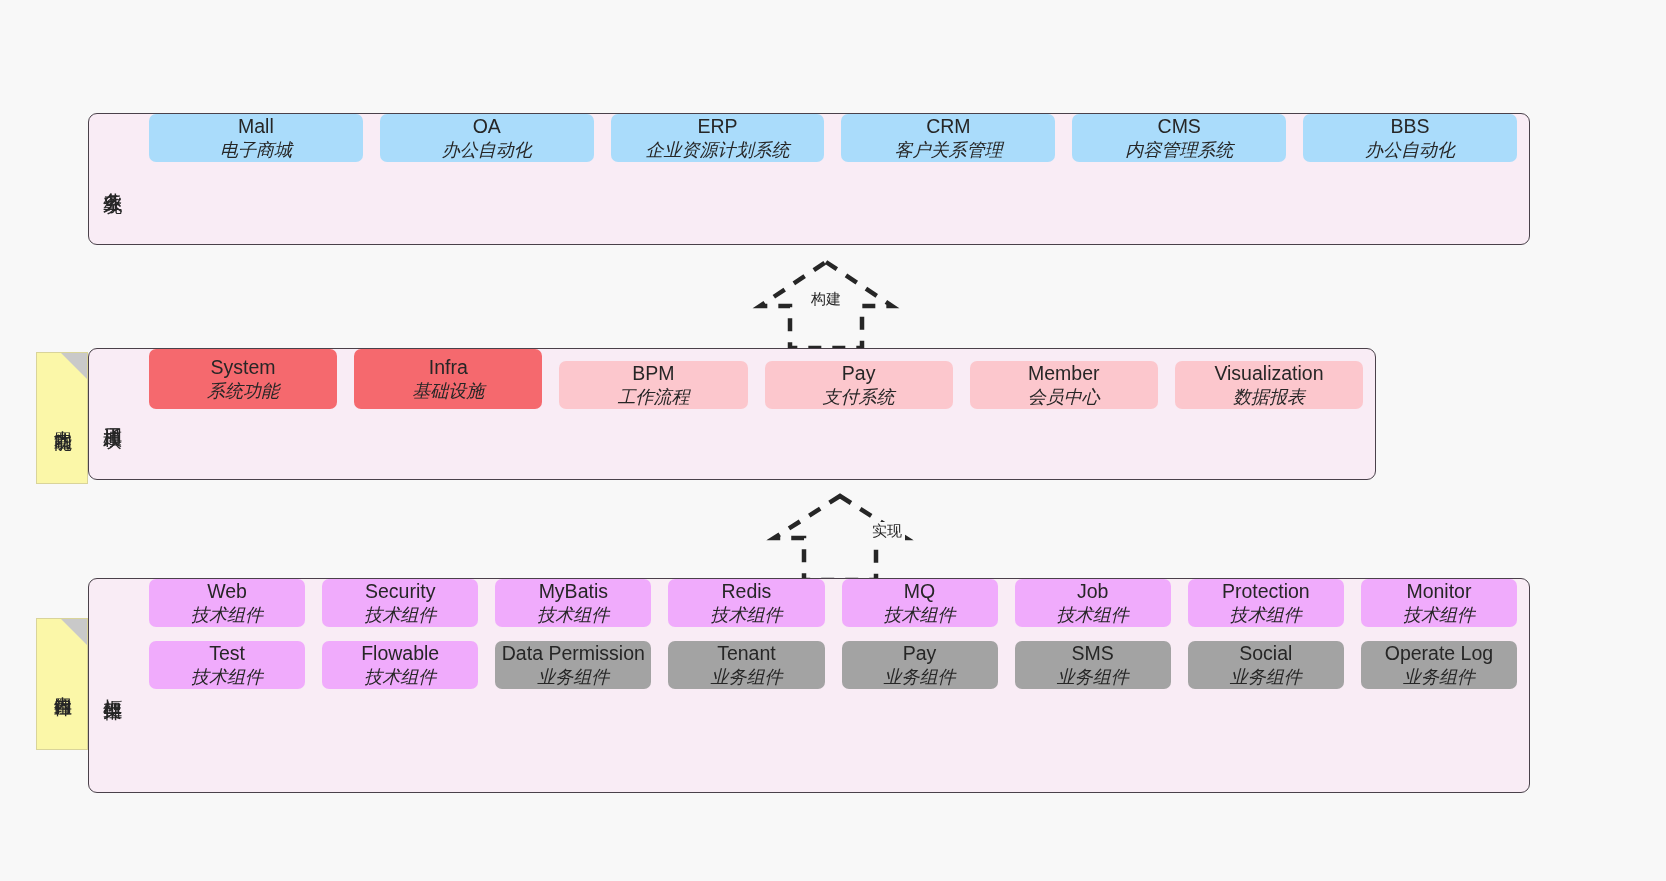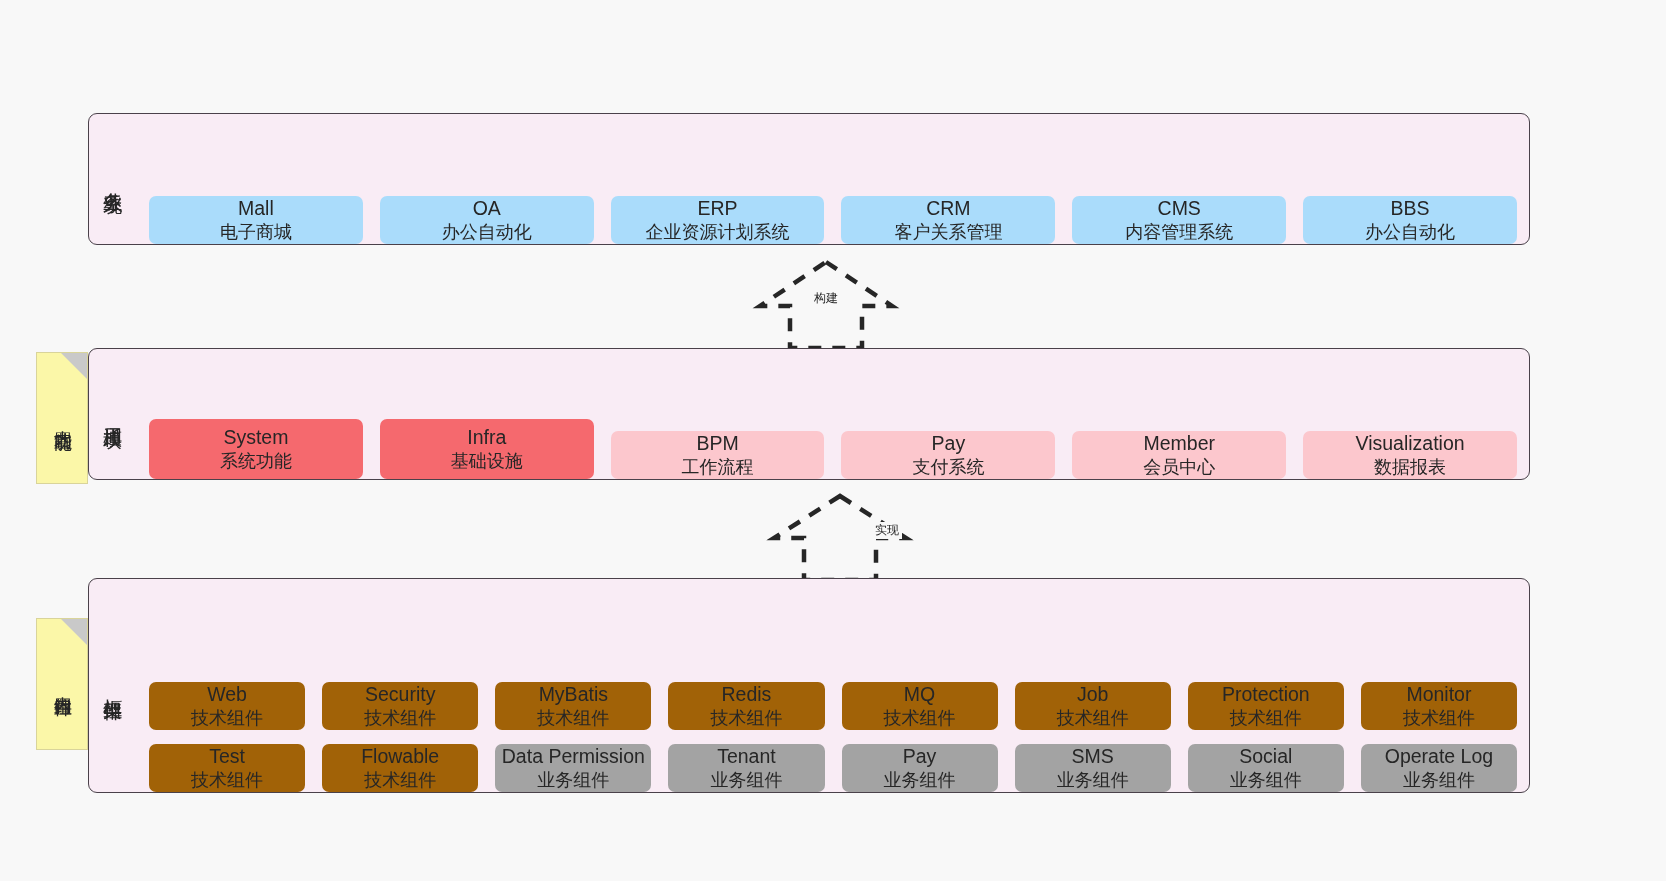--- a/index.html
+++ b/index.html
@@ -40,21 +40,21 @@
     line-height: 1.12;
     writing-mode: vertical-rl;
     text-orientation: upright;
     white-space: nowrap;
   }
 
   .layer-body {
     flex: 1 1 auto;
     display: flex;
     flex-direction: column;
-    justify-content: flex-end;
+    justify-content: flex-start;
     gap: 14px;
     padding: 0 12px;
   }
 
   .row {
     display: flex;
     gap: 17px;
     justify-content: space-between;
   }
 
@@ -65,26 +65,26 @@
     display: flex;
     flex-direction: column;
     align-items: center;
     justify-content: center;
     text-align: center;
     line-height: 1.28;
     color: #262626;
   }
 
   .node .name { font-size: 19.5px; }
-  .node .sub  { font-size: 18px; }
+  .node .sub  { font-size: 18px; font-style: italic; }
 
   .node.blue        { background: #aadcfb; }
   .node.red         { background: #f5696e; }
   .node.pink        { background: #fcc7cd; margin-top: 12px; }
-  .node.green       { background: #a16207; }
+  .node.green       { background: #f0abfc; }
   .node.green-light { background: #a3a3a3; }
 
   
   .note {
     position: absolute;
     background: #fbf7a8;
     border: 1px solid #d9d49a;
     display: flex;
     align-items: center;
     justify-content: center;
@@ -108,21 +108,21 @@
 
   
   .connector { position: absolute; }
   .connector svg { display: block; overflow: visible; }
   .connector .conn-label {
     position: absolute;
     left: 50%;
     transform: translateX(-50%);
     background: #f8f8f8;
     padding: 0 3px;
-    font-size: 12px;
+    font-size: 15px;
     color: #262626;
     white-space: nowrap;
   }
 </style>
 </head>
 <body>
 
 <div class="canvas">
 
   <div class="layer" id="layer-business" style="left:88px; top:113px; width:1442px; height:132px;">
@@ -162,21 +162,21 @@
       <path d="M70 4 L136 48 L106 48 L106 90 L34 90 L34 48 L4 48 Z" fill="none" stroke="#262626" stroke-width="4.5" stroke-dasharray="13 11" stroke-linecap="butt"></path>
     </svg>
     <span class="conn-label" style="top:32px;">构建</span>
   </div>
 
   <div class="note" id="note-builtin-function" style="left:36px; top:352px; width:52px; height:132px;">
     <span class="fold"></span>
     <span>内置功能</span>
   </div>
 
-  <div class="layer" id="layer-common-module" style="left:88px; top:348px; width:1442px; height:132px;">
+  <div class="layer" id="layer-common-module" style="left:88px; top:348px; width:1288px; height:132px;">
     <div class="layer-title">通用模块</div>
     <div class="layer-body">
       <div class="row">
         <div class="node red">
           <span class="name">System</span>
           <span class="sub">系统功能</span>
         </div>
         <div class="node red">
           <span class="name">Infra</span>
           <span class="sub">基础设施</span>

